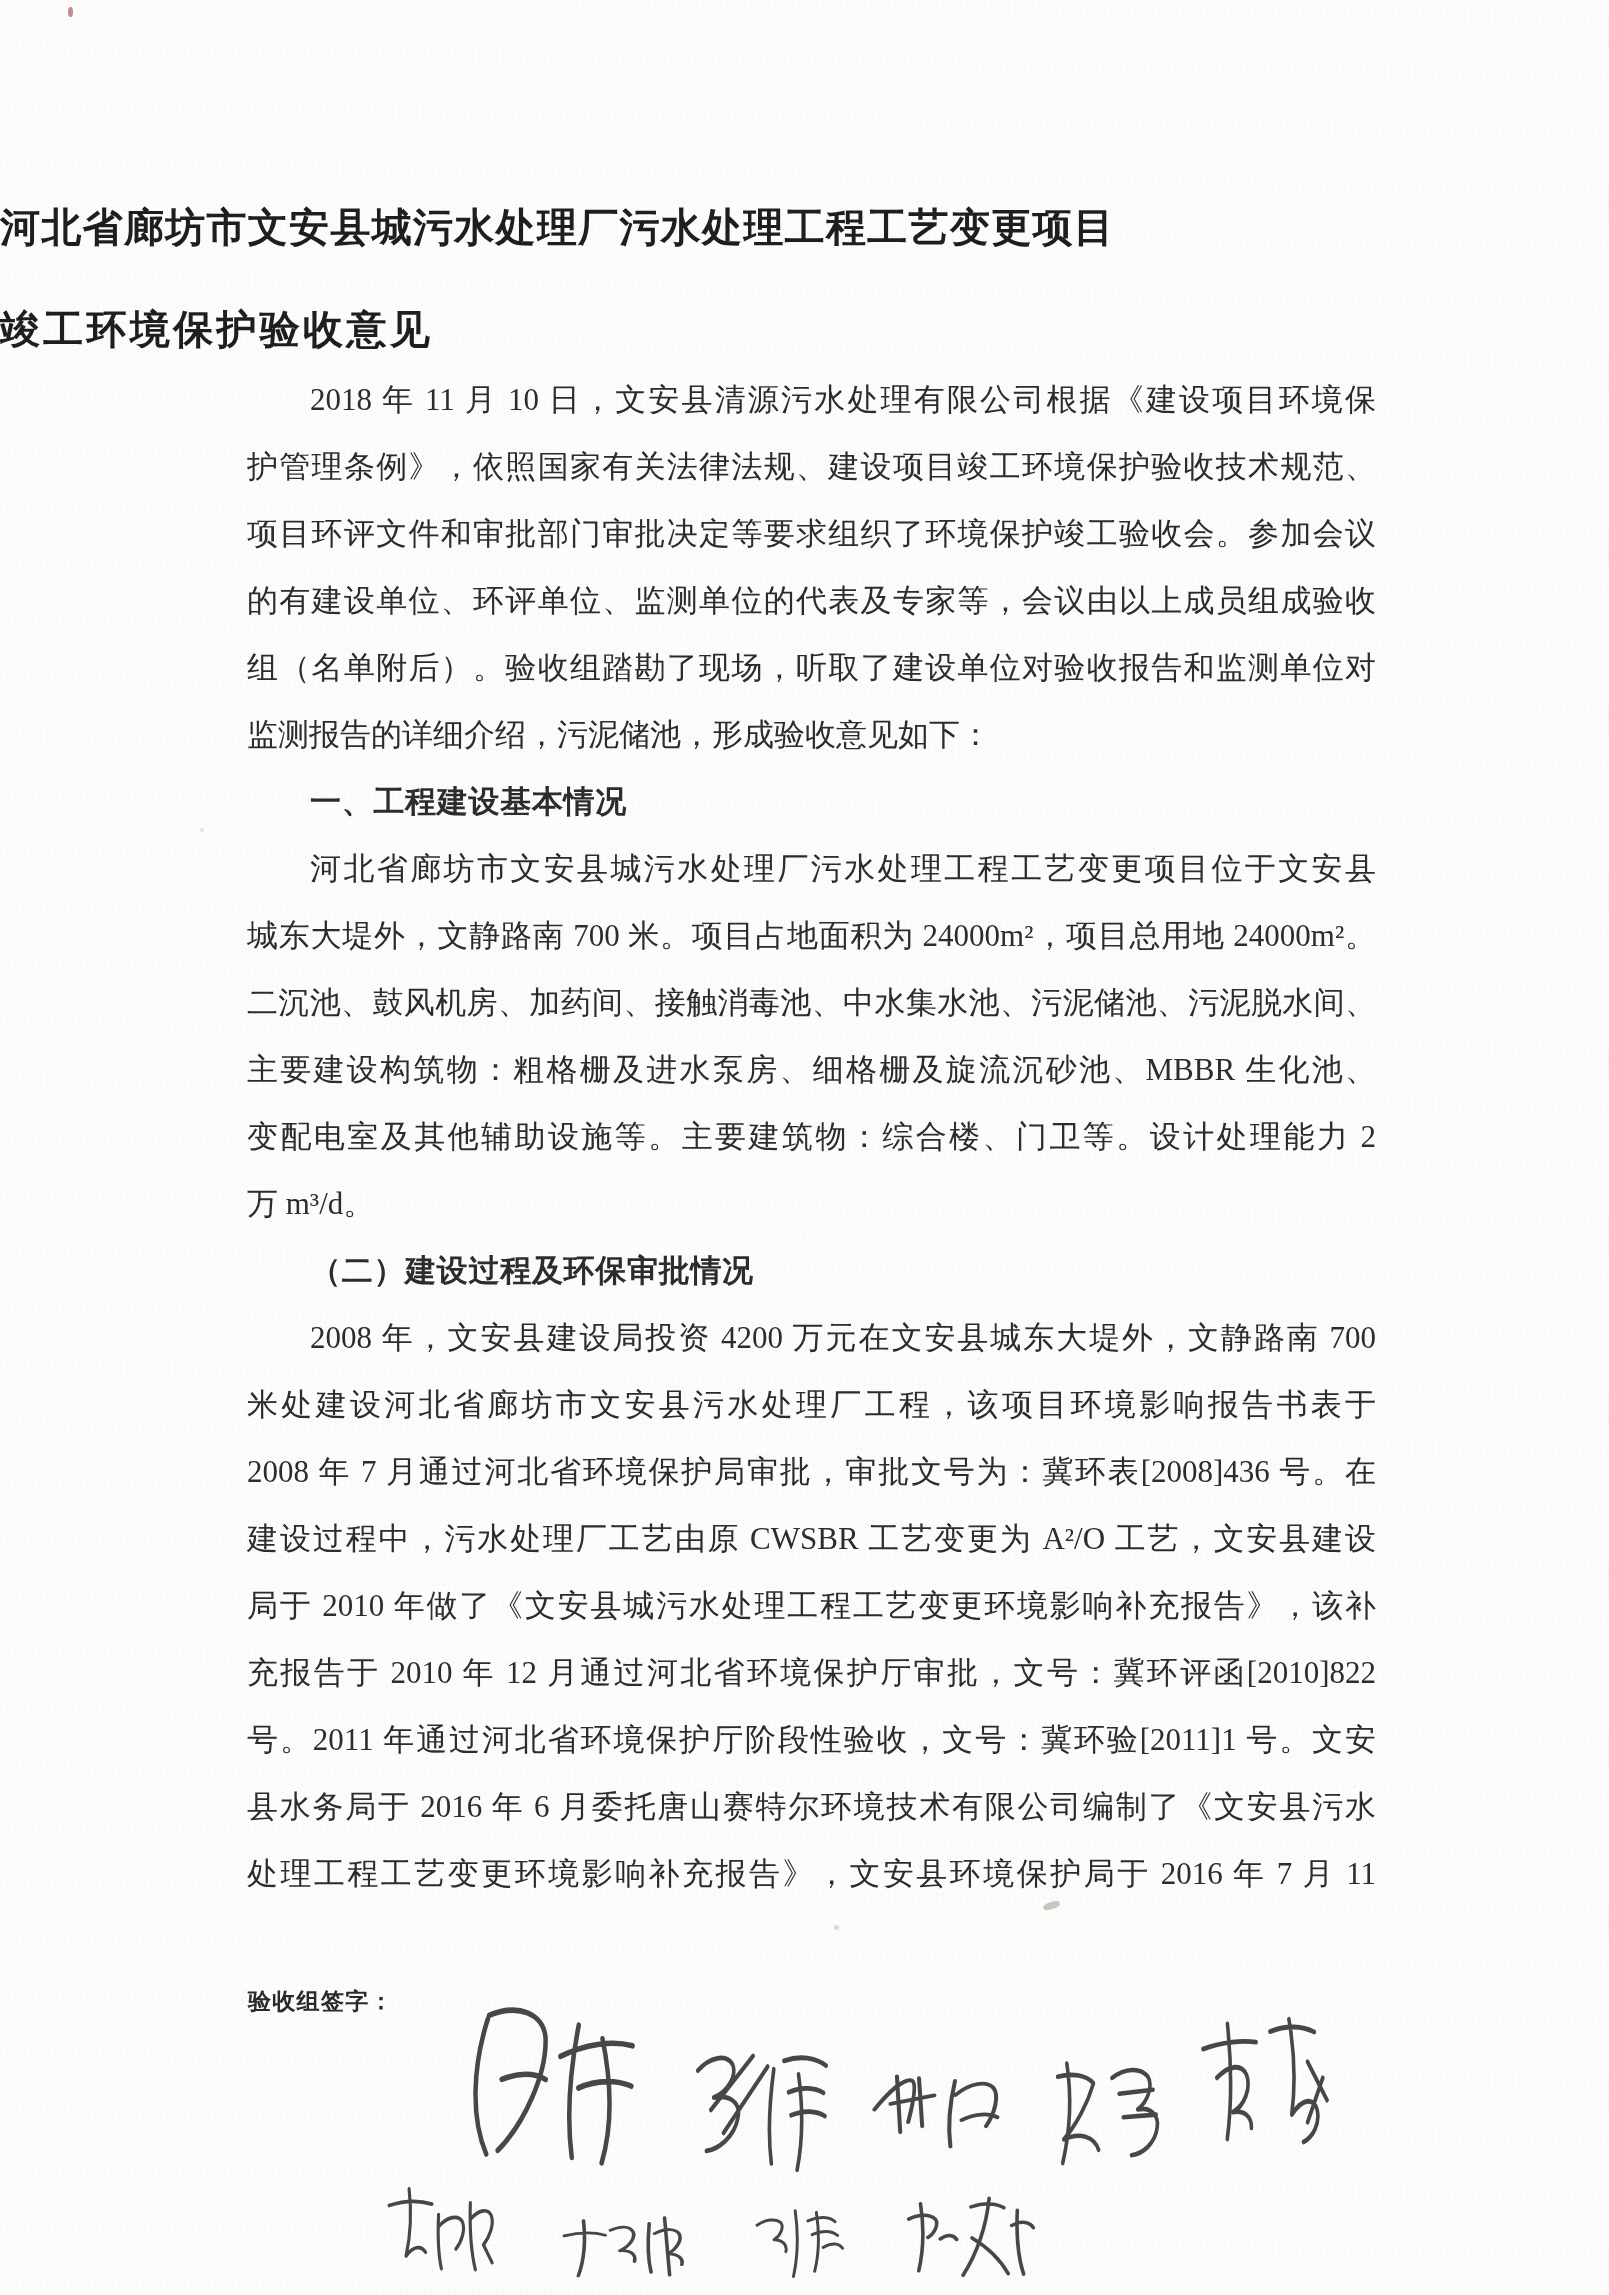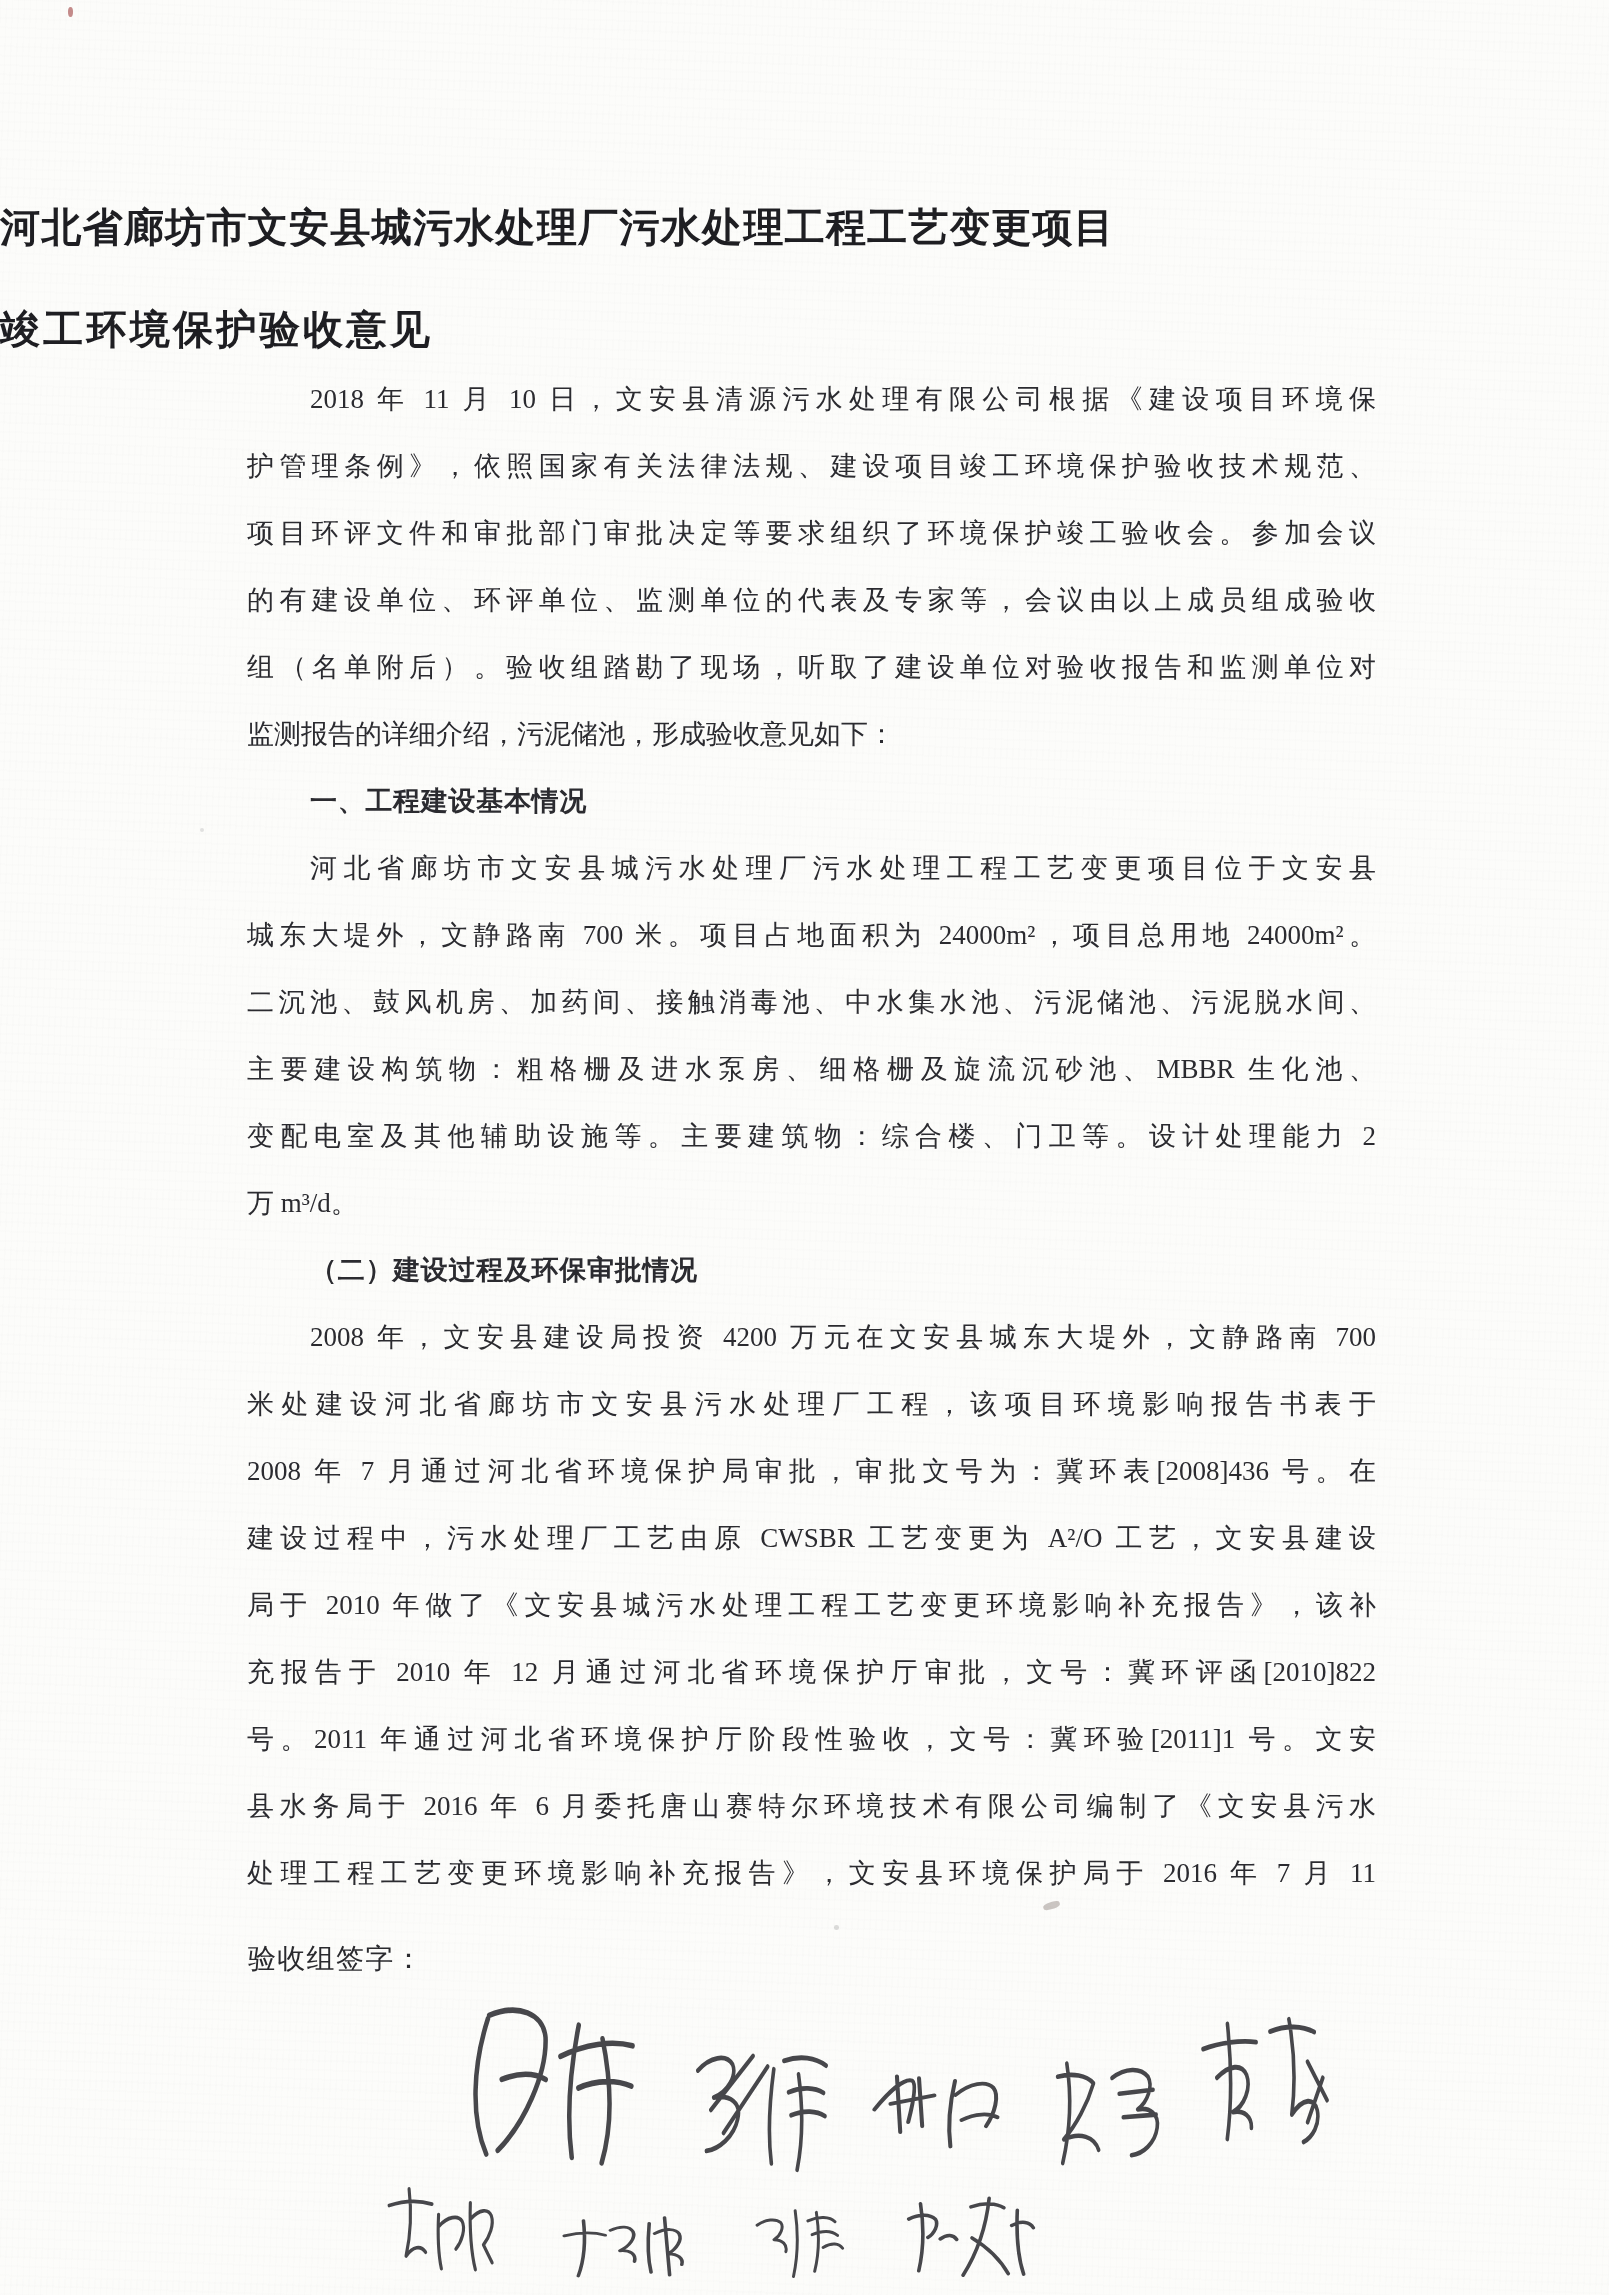--- a/index.html
+++ b/index.html
@@ -37,43 +37,43 @@
 
   .body-lines {
     position: absolute;
     left: 247px;
     top: 366px;
     width: 1129px;
   }
   .line {
     height: 67px;
     line-height: 67px;
-    font-size: 27px;
+    font-size: 31px;
     overflow: hidden;
     white-space: nowrap;
   }
   .line.fill {
     white-space: normal;
     text-align: justify;
     text-align-last: justify;
     text-justify: inter-character;
   }
   .line.indent { padding-left: 63px; }
   .line.heading {
     font-weight: 700;
     font-family: "Liberation Sans", "DejaVu Sans", sans-serif;
     letter-spacing: 0.7px;
   }
 
   .sig-label {
     position: absolute;
     left: 248px;
-    top: 1940px;
-    font-size: 28px;
-    font-weight: 400;
+    top: 1986px;
+    font-size: 23px;
+    font-weight: 700;
     font-family: "Liberation Sans", "DejaVu Sans", sans-serif;
     color: #2a2a2e;
     letter-spacing: 1.3px;
   }
   .sig { position: absolute; }
   .sig svg { display: block; width: 100%; height: 100%; }
   .sig path {
     fill: none;
     stroke: #37373c;
     stroke-width: 7;

